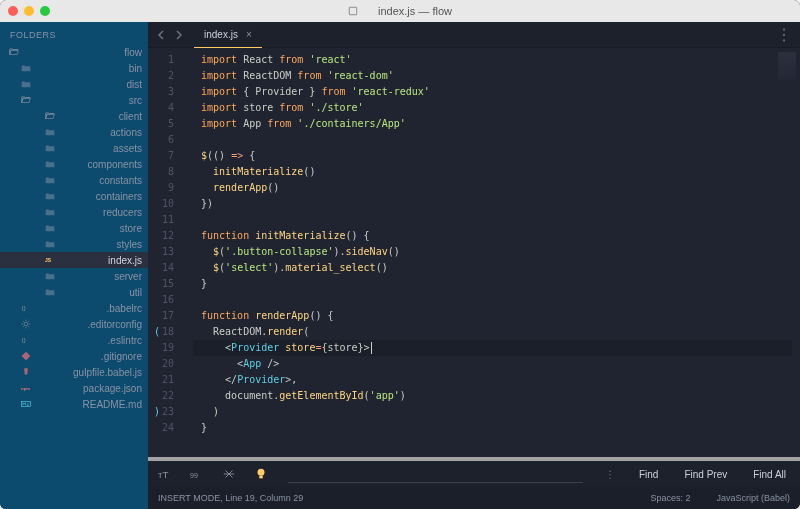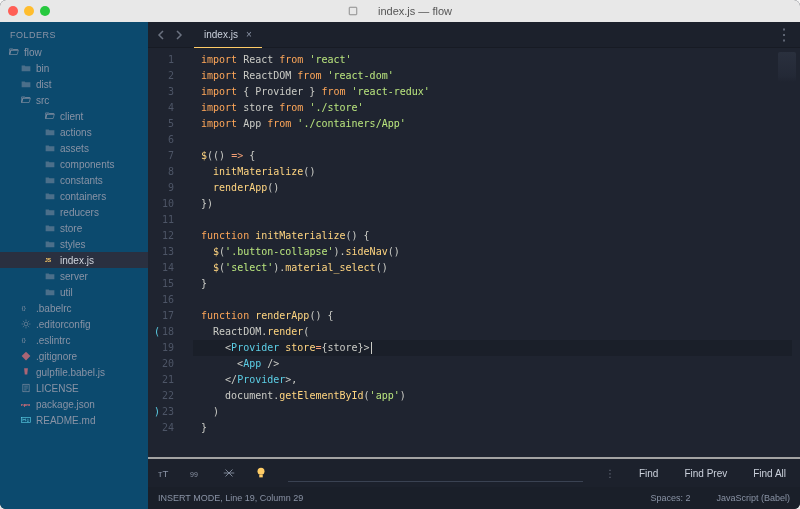--- a/index.html
+++ b/index.html
@@ -11,21 +11,21 @@
 .dot.r { background: #ff5f56; } .dot.y { background: #ffbd2e; } .dot.g { background: #27c93f; }
 .title { position: absolute; left: 0; right: 0; text-align: center; font-size: 11px; color: #555; display: flex; justify-content: center; gap: 20px; align-items: center; }
 .title svg { width: 10px; height: 10px; }
 .body { flex: 1; display: flex; min-height: 0; }
 
 .sidebar { width: 148px; background: #0c4a6e; color: #8a93a5; font-size: 10px; display: flex; flex-direction: column; overflow: hidden; }
 .sb-head { font-size: 9px; letter-spacing: .5px; color: #8a93a5; padding: 8px 10px 4px; }
 .tree { flex: 1; overflow: auto; }
 .tree-item { display: flex; align-items: center; height: 16px; padding: 0 6px; gap: 4px; white-space: nowrap; cursor: default; }
 .tree-item.sel { background: #2a3040; color: #d0d4dc; }
-.tree-item .lbl { flex: 1; overflow: hidden; text-overflow: ellipsis; }
+.tree-item .lbl { flex: 1; overflow: hidden; text-overflow: ellipsis; text-align: right; }
 .tree-item .ico { width: 12px; height: 12px; display: flex; align-items: center; justify-content: center; }
 .tree-item .ico svg { width: 10px; height: 10px; }
 .d0 { padding-left: 8px; } .d1 { padding-left: 20px; } .d2 { padding-left: 44px; } .d3 { padding-left: 44px; }
 
 .main { flex: 1; display: flex; flex-direction: column; min-width: 0; }
 .tabbar { height: 26px; display: flex; align-items: center; background: #1c212c; border-bottom: 1px solid #171b24; padding-left: 6px; }
 .navbtn { width: 16px; height: 16px; color: #6b7280; display: flex; align-items: center; justify-content: center; cursor: pointer; }
 .navbtn svg { width: 10px; height: 10px; }
 .tab { display: flex; align-items: center; gap: 8px; padding: 0 10px; height: 26px; font-size: 10px; color: #cbd1dc; border-bottom: 1px solid #ffcc66; margin-left: 8px; }
 .tab .close { color: #8a93a5; cursor: pointer; }
@@ -35,21 +35,21 @@
 .gutter { width: 32px; background: #1f2430; color: #4d5566; font-family: Menlo, Consolas, monospace; font-size: 10px; text-align: right; padding: 4px 6px 4px 0; line-height: 16px; }
 .gutter .ln { height: 16px; }
 .gutter .ln.bracket::before { content: "("; color: #5ccfe6; margin-right: 2px; }
 .gutter .ln.bracket-close::before { content: ")"; color: #5ccfe6; margin-right: 2px; }
 .code { flex: 1; font-family: Menlo, Consolas, monospace; font-size: 10px; line-height: 16px; padding: 4px 8px; color: #cbccc6; white-space: pre; overflow: hidden; position: relative; margin-left: 13px; }
 .code .row { height: 16px; }
 .code .row.hl { background: #1a1f29; margin-left: -8px; padding-left: 8px; }
 .kw { color: #ffa759; } .str { color: #bae67e; } .fn { color: #ffd580; } .pn { color: #cbccc6; } .tag { color: #5ccfe6; } .attr { color: #ffd580; } .op { color: #f29e74; }
 .cursor { border-left: 1px solid #cbccc6; display: inline-block; height: 12px; vertical-align: middle; margin-left: 1px; }
 
-.findbar { height: 30px; background: #1c212c; border-top: 2px solid #a3a3a3; display: flex; align-items: center; padding: 0 8px; gap: 14px; font-size: 10px; color: #8a93a5; }
+.findbar { height: 30px; background: #1c212c; border-top: 4px solid #a3a3a3; display: flex; align-items: center; padding: 0 8px; gap: 14px; font-size: 10px; color: #8a93a5; }
 .findbar .iconbtn { width: 18px; height: 18px; display: flex; align-items: center; justify-content: center; cursor: pointer; }
 .findbar .iconbtn svg { width: 14px; height: 14px; }
 .findbar .lamp svg { fill: #ffcc66; }
 .findbar .searchbox { flex: 1; height: 18px; border-bottom: 1px solid #3a4252; margin: 0 4px; }
 .findbar .more { color: #6b7280; cursor: pointer; padding: 0 4px; }
 .findbar .act { color: #cbd1dc; cursor: pointer; padding: 0 6px; white-space: nowrap; }
 .status { height: 22px; background: #1a1f29; display: flex; align-items: center; padding: 0 10px; font-size: 9px; color: #8a93a5; }
 .status .right { margin-left: auto; display: flex; gap: 26px; }
 .status .item { cursor: pointer; }
 </style>
@@ -239,29 +239,20 @@
             </span>
             <span class="lbl">.gitignore</span>
           </div>
           <div class="tree-item d1">
             <span class="ico">
               <svg viewBox="0 0 16 16">
                 <path d="M5 2h6l-1 10H6z" fill="#f07178" opacity=".7"></path>
               </svg>
             </span>
             <span class="lbl">gulpfile.babel.js</span>
-          </div>
-          <div class="tree-item d1">
-            <span class="ico">
-              <svg viewBox="0 0 16 16">
-                <rect x="3" y="2" width="10" height="12" fill="none" stroke="#8a93a5"></rect>
-                <path d="M5 5h6M5 8h6M5 11h4" stroke="#8a93a5"></path>
-              </svg>
-            </span>
-            <span class="lbl">LICENSE</span>
           </div>
           <div class="tree-item d1">
             <span class="ico">
               <svg viewBox="0 0 16 16">
                 <text x="0" y="11" font-size="7" font-weight="bold" fill="#f07178">npm</text>
               </svg>
             </span>
             <span class="lbl">package.json</span>
           </div>
           <div class="tree-item d1">

